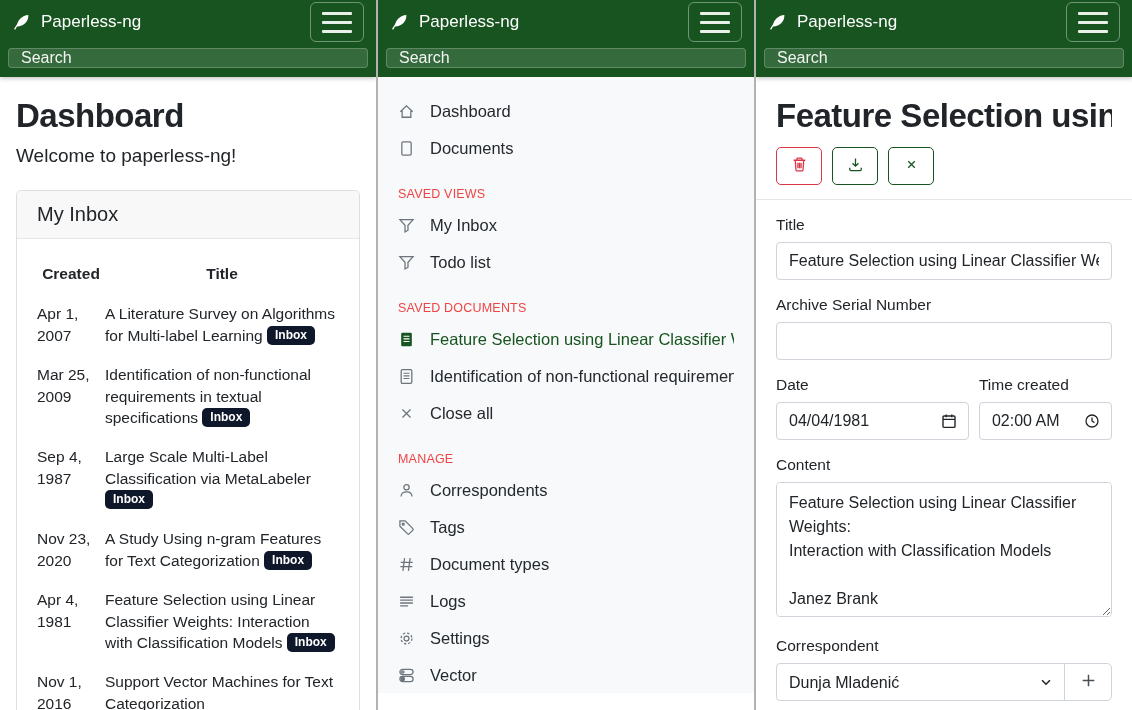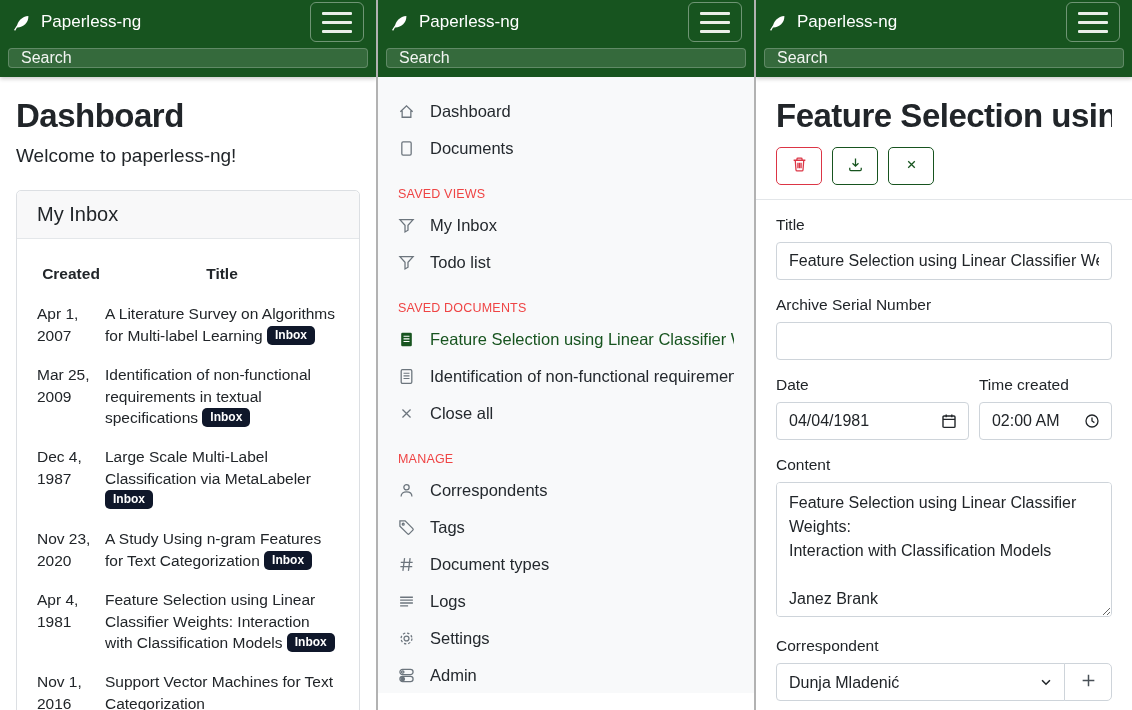--- a/index.html
+++ b/index.html
@@ -9,21 +9,21 @@
     color: #212529;
     background: #fff;
     display: flex;
   }
   .phone { width: 376px; height: 710px; overflow: hidden; background: #fff; flex: 0 0 auto; position: relative; }
   .phone + .phone { width: 378px; border-left: 2px solid #b2b2b2; }
 
   
   .appbar { background: #17541f; box-shadow: 0 2px 4px rgba(0,0,0,.2); }
   .navbar { height: 44px; display: flex; align-items: center; padding: 0 12px; }
-  .brand { display: flex; align-items: flex-end; gap: 10px; color: #fff; font-size: 17px; }
+  .brand { display: flex; align-items: flex-start; gap: 10px; color: #fff; font-size: 17px; }
   .brand svg { display: block; }
   .toggler {
     margin-left: auto; width: 54px; height: 40px; border: 1px solid rgba(255,255,255,.38);
     border-radius: 6px; background: transparent; display: flex; flex-direction: column;
     align-items: center; justify-content: center; gap: 6px; cursor: pointer;
   }
   .toggler span { display: block; width: 30px; height: 3px; background: #e9efe9; border-radius: 1px; }
   .searchwrap { padding: 4px 8px 9px; }
   .search-input {
     width: 100%; height: 20px; background: rgba(255,255,255,.13);
@@ -141,21 +141,21 @@
           <tbody>
             <tr>
               <td class="created">Apr 1, 2007</td>
               <td><span>A Literature Survey on Algorithms for Multi-label Learning</span> <span class="badge">Inbox</span></td>
             </tr>
             <tr>
               <td class="created">Mar 25, 2009</td>
               <td><span>Identification of non-functional requirements in textual specifications</span> <span class="badge">Inbox</span></td>
             </tr>
             <tr>
-              <td class="created">Dec 4, 1987</td>
+              <td class="created">Sep 4, 1987</td>
               <td><span>Large Scale Multi-Label Classification via MetaLabeler</span> <span class="badge">Inbox</span></td>
             </tr>
             <tr>
               <td class="created">Nov 23, 2020</td>
               <td><span>A Study Using n-gram Features for Text Categorization</span> <span class="badge">Inbox</span></td>
             </tr>
             <tr>
               <td class="created">Apr 4, 1981</td>
               <td><span>Feature Selection using Linear Classifier Weights: Interaction with Classification Models</span> <span class="badge">Inbox</span></td>
             </tr>
@@ -304,21 +304,21 @@
     </div>
     <div class="menu-item">
       <span class="mi-icon">
         <svg width="17" height="17" viewBox="0 0 16 16" fill="none" stroke="#6c757d" stroke-width="1.2">
             <rect x="1.8" y="2.2" width="12.4" height="5" rx="2.5"></rect>
             <circle cx="4.5" cy="4.7" r="1.1"></circle>
             <rect x="1.8" y="8.8" width="12.4" height="5" rx="2.5"></rect>
             <circle cx="4.5" cy="11.3" r="1.6" fill="#6c757d"></circle>
           </svg>
       </span>
-      <span class="menu-label">Admin</span>
+      <span class="menu-label">Vector</span>
     </div>
   </div>
 </div>
 
 <div class="phone">
   <div class="appbar">
     <div class="navbar">
       <div class="brand">
         <span>
           <svg width="19" height="19" viewBox="0 0 16 16">

